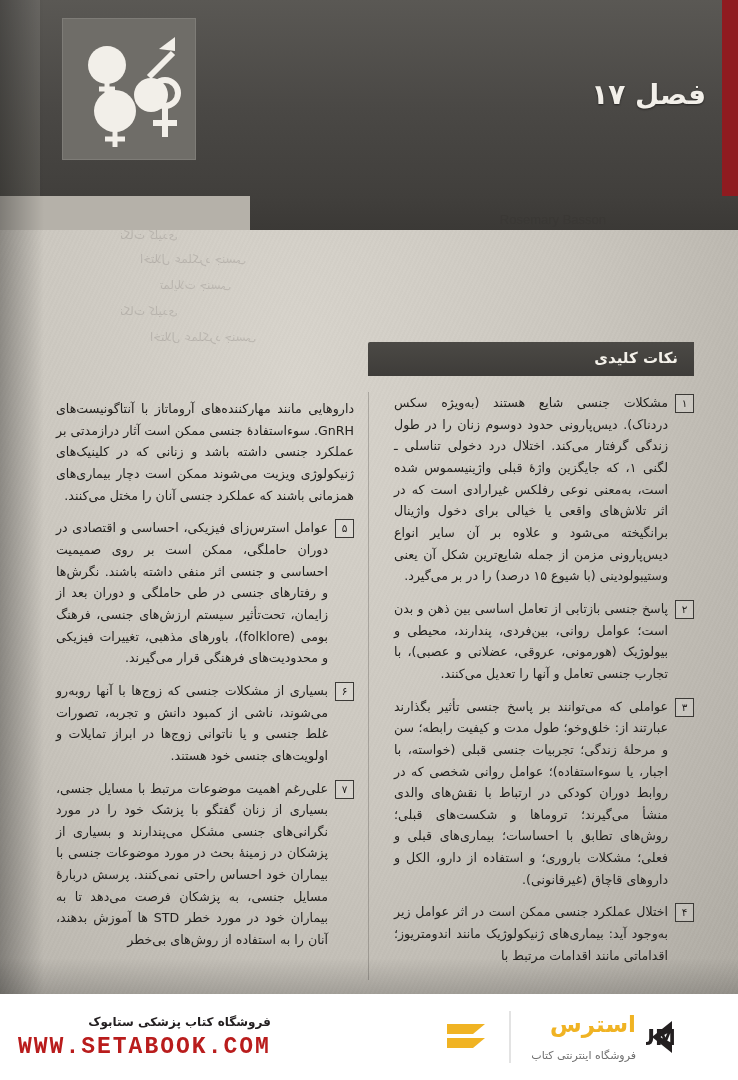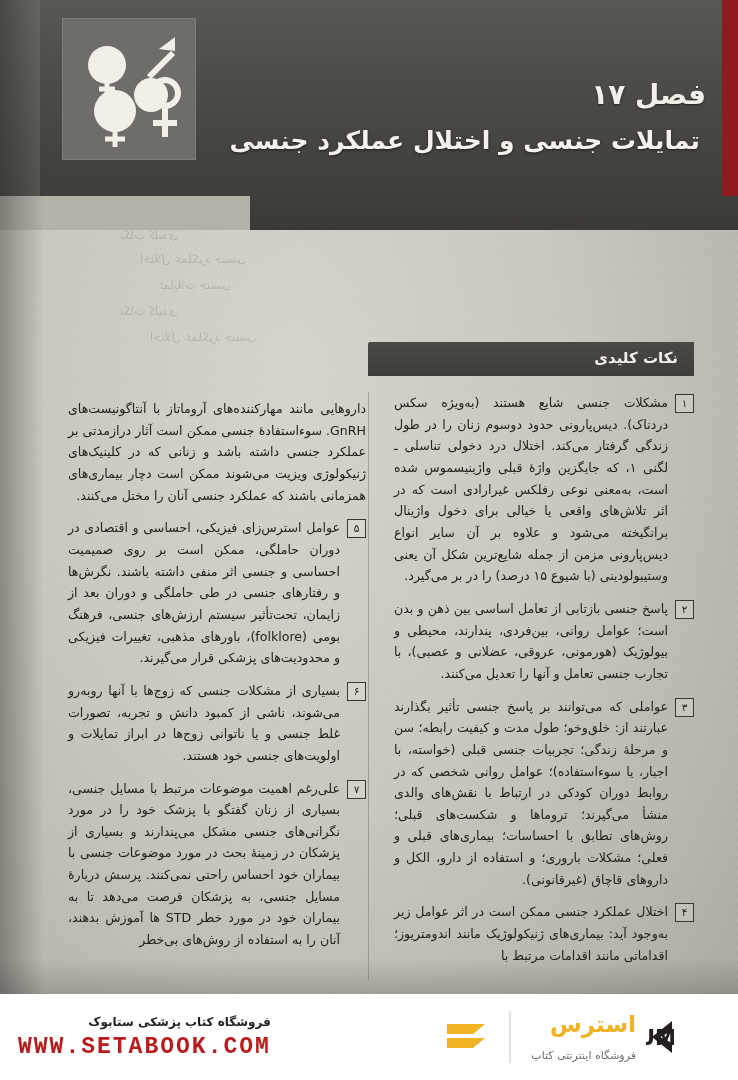--- a/index.html
+++ b/index.html
@@ -152,21 +152,21 @@
     position: absolute;
     top: 392px;
     width: 300px;
     font-size: 12.6px;
     line-height: 1.72;
     color: #24221f;
     text-align: justify;
     direction: rtl;
   }
   .col-right { right: 44px; }
-  .col-left  { left: 68px; top: 398px; width: 298px; }
+  .col-left  { left: 56px; top: 398px; width: 298px; }
 
   .item {
     position: relative;
     margin-bottom: 11px;
     padding-right: 26px;
   }
   .col-left .item { padding-right: 26px; }
 
   .item-num {
     position: absolute;
@@ -305,21 +305,20 @@
 
       <line x1="44" y1="62" x2="44" y2="76" stroke="#f2efe9" stroke-width="5"></line>
       <line x1="36" y1="70" x2="52" y2="70" stroke="#f2efe9" stroke-width="5"></line>
 
       <line x1="52" y1="110" x2="52" y2="128" stroke="#f2efe9" stroke-width="5"></line>
       <line x1="42" y1="120" x2="62" y2="120" stroke="#f2efe9" stroke-width="5"></line>
     </svg>
   </div>
 
   <div class="chapter-num">فصل ۱۷</div>
-  <div class="chapter-title">تمایلات جنسی و اختلال عملکرد جنسی</div>
 
   <div class="subheader"></div>
   <div class="subheader-cut"></div>
   <div class="author">Rosemary Basson</div>
 
   <div class="keypoints-header">
     <span class="kp-title">نکات کلیدی</span>
   </div>
 
   <div class="col-divider"></div>
@@ -342,21 +341,21 @@
       <span class="item-text">اختلال عملکرد جنسی ممکن است در اثر عوامل زیر به‌وجود آید: بیماری‌های ژنیکولوژیک مانند اندومتریوز؛ اقداماتی مانند اقدامات مرتبط با</span>
     </div>
   </div>
 
   <div class="column col-left">
     <div class="item" style="padding-right:0;">
       <span class="item-text">داروهایی مانند مهارکننده‌های آروماتاز با آنتاگونیست‌های GnRH. سوءاستفادهٔ جنسی ممکن است آثار درازمدتی بر عملکرد جنسی داشته باشد و زنانی که در کلینیک‌های ژنیکولوژی ویزیت می‌شوند ممکن است دچار بیماری‌های همزمانی باشند که عملکرد جنسی آنان را مختل می‌کنند.</span>
     </div>
     <div class="item">
       <span class="item-num">۵</span>
-      <span class="item-text">عوامل استرس‌زای فیزیکی، احساسی و اقتصادی در دوران حاملگی، ممکن است بر روی صمیمیت احساسی و جنسی اثر منفی داشته باشند. نگرش‌ها و رفتارهای جنسی در طی حاملگی و دوران بعد از زایمان، تحت‌تأثیر سیستم ارزش‌های جنسی، فرهنگ بومی (folklore)، باورهای مذهبی، تغییرات فیزیکی و محدودیت‌های پزشکی قرار می‌گیرند.</span>
+      <span class="item-text">عوامل استرس‌زای فیزیکی، احساسی و اقتصادی در دوران حاملگی، ممکن است بر روی صمیمیت احساسی و جنسی اثر منفی داشته باشند. نگرش‌ها و رفتارهای جنسی در طی حاملگی و دوران بعد از زایمان، تحت‌تأثیر سیستم ارزش‌های جنسی، فرهنگ بومی (folklore)، باورهای مذهبی، تغییرات فیزیکی و محدودیت‌های فرهنگی قرار می‌گیرند.</span>
     </div>
     <div class="item">
       <span class="item-num">۶</span>
       <span class="item-text">بسیاری از مشکلات جنسی که زوج‌ها با آنها روبه‌رو می‌شوند، ناشی از کمبود دانش و تجربه، تصورات غلط جنسی و یا ناتوانی زوج‌ها در ابراز تمایلات و اولویت‌های جنسی خود هستند.</span>
     </div>
     <div class="item">
       <span class="item-num">۷</span>
       <span class="item-text">علی‌رغم اهمیت موضوعات مرتبط با مسایل جنسی، بسیاری از زنان گفتگو با پزشک خود را در مورد نگرانی‌های جنسی مشکل می‌پندارند و بسیاری از پزشکان در زمینهٔ بحث در مورد موضوعات جنسی با بیماران خود احساس راحتی نمی‌کنند. پرسش دربارهٔ مسایل جنسی، به پزشکان فرصت می‌دهد تا به بیماران خود در مورد خطر STD ها آموزش بدهند، آنان را به استفاده از روش‌های بی‌خطر</span>
     </div>
   </div>

